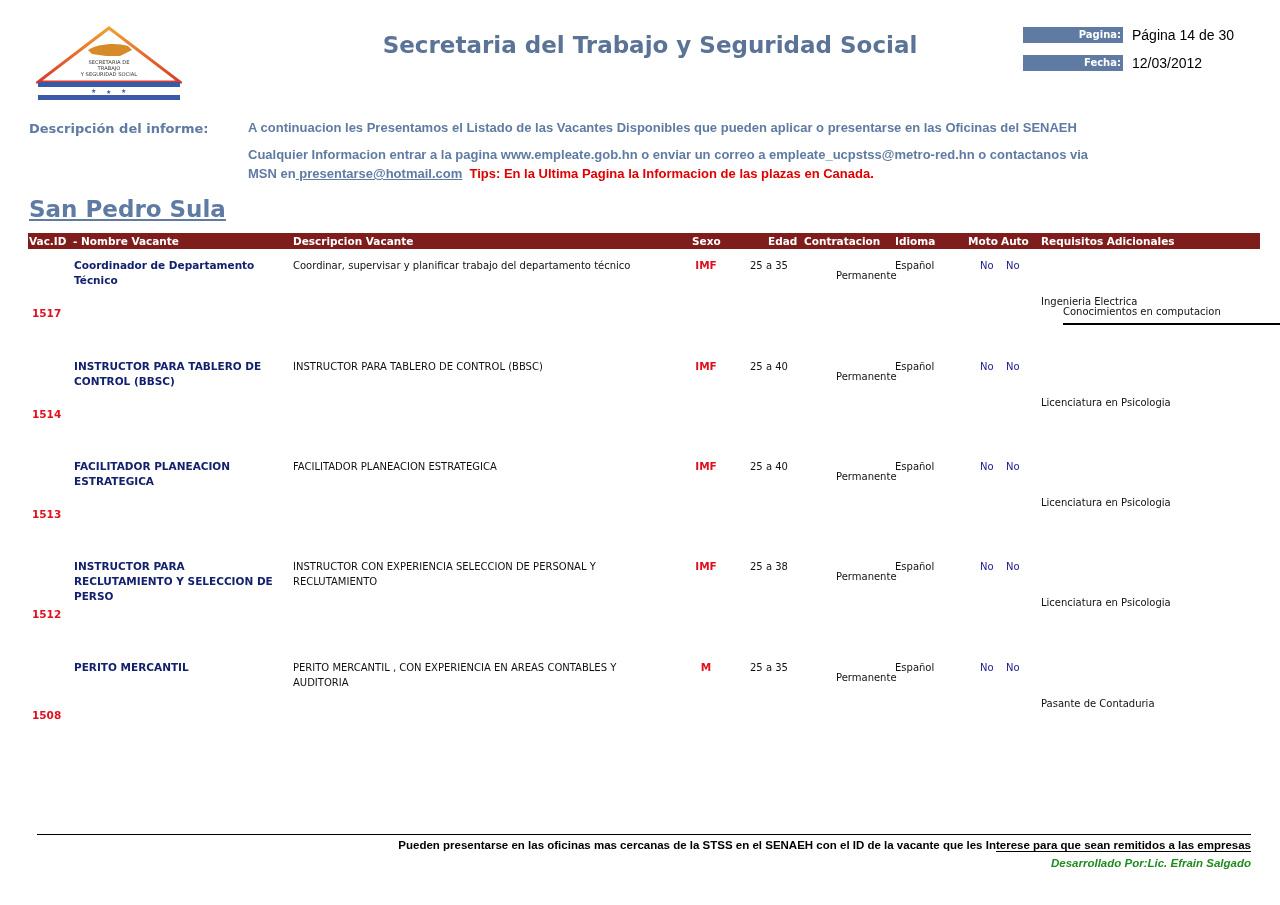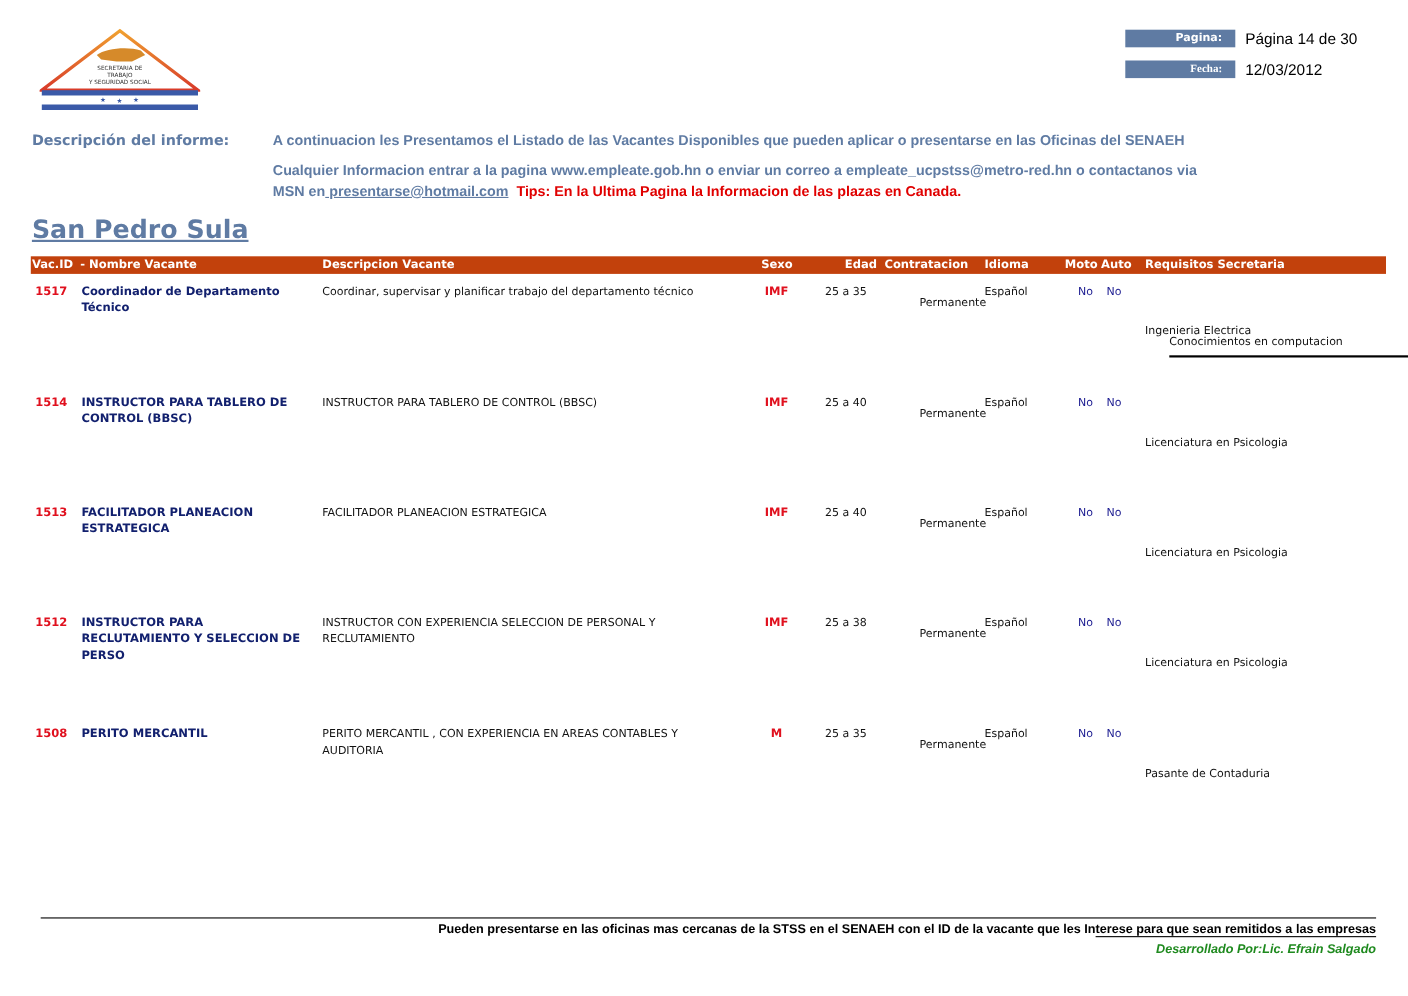--- a/index.html
+++ b/index.html
@@ -6,40 +6,40 @@
   body { width: 1280px; height: 905px; position: relative; overflow: hidden; font-family: "DejaVu Sans", sans-serif; }
   .abs { position: absolute; }
 
   
   .logo { left: 36px; top: 26px; width: 146px; height: 76px; }
 
   
   .title { left: 340px; width: 620px; top: 31px; text-align: center; color: #5a7396; font-weight: bold; font-size: 23px; line-height: 28px; font-family: "DejaVu Sans", sans-serif; }
 
   
-  .meta-label { left: 1023px; width: 100px; height: 16px; background: #5f7ba3; color: #ffffff; font-size: 10px; font-weight: bold; text-align: right; line-height: 16px; padding-right: 12px; box-sizing: border-box; }
+  .meta-label { left: 1023px; width: 100px; height: 16px; background: #5f7ba3; color: #ffffff; font-size: 10px; font-weight: bold; text-align: right; line-height: 16px; padding-right: 2px; box-sizing: border-box; }
   .meta-value { left: 1132px; font-family: "Liberation Sans", sans-serif; font-size: 14px; color: #000; line-height: 16px; }
 
   
   .desc-label { left: 29px; top: 121px; font-size: 13px; font-weight: bold; color: #5f7ba3; }
   .desc-text { left: 248px; font-family: "Liberation Sans", sans-serif; font-weight: bold; font-size: 13px; color: #5f7ba3; white-space: nowrap; }
   .desc-text a { color: #5f7ba3; text-decoration: underline; }
   .tip { color: #e00000; }
 
   
   .city { left: 29px; top: 196px; font-size: 23px; font-weight: bold; color: #5f7ba3; text-decoration: underline; }
 
   
-  .thead { left: 28px; top: 233px; width: 1232px; height: 16px; background: #c2410c; }
+  .thead { left: 28px; top: 233px; width: 1232px; height: 16px; background: #7f1d1d; }
   .th { position: absolute; top: 0; line-height: 16px; color: #fff; font-weight: bold; font-size: 10.5px; white-space: nowrap; }
 
   
   .row { position: absolute; left: 0; width: 1280px; }
   .cell { position: absolute; font-size: 10px; line-height: 15px; color: #111; }
-  .c-id { left: 32px; color: #e0101e; font-weight: bold; font-size: 10.5px; }
+  .c-id { left: 32px; color: #e0101e; font-weight: bold; font-size: 10.5px; margin-top: 48px; }
   .c-name { left: 74px; width: 200px; color: #12206e; font-weight: bold; font-size: 10.5px; }
   .c-desc { left: 293px; width: 350px; }
   .c-sexo { left: 680px; width: 52px; text-align: center; color: #e0101e; font-weight: bold; font-size: 10.5px; }
   .c-edad { left: 750px; }
   .c-contr { left: 836px; margin-top: 10px; }
   .c-idioma { left: 895px; }
   .c-moto { left: 980px; color: #1a1a90; }
   .c-auto { left: 1006px; color: #1a1a90; }
   .c-req { left: 1041px; width: 220px; margin-top: 36px; }
   .req-extra { left: 1063px; width: 219px; border-bottom: 2px solid #000; padding-bottom: 4px; }
@@ -69,25 +69,26 @@
     <rect x="2" y="56" width="142" height="5" fill="#3a5aa8"></rect>
     <rect x="2" y="61" width="142" height="6" fill="#ffffff"></rect>
     <text x="55" y="67" font-size="6" fill="#3a5aa8">★</text>
     <text x="70" y="68" font-size="6" fill="#3a5aa8">★</text>
     <text x="85" y="67" font-size="6" fill="#3a5aa8">★</text>
     <rect x="2" y="69" width="142" height="5" fill="#3a5aa8"></rect>
   </svg>
 </div>
 
 <div class="abs title">
+  <div>Secretaria del Trabajo y Seguridad Social</div>
 </div>
 
 <div class="abs meta-label" style="top:27px;">Pagina:</div>
 <div class="abs meta-value" style="top:27px;">Página 14 de 30</div>
-<div class="abs meta-label" style="top:55px;font-family:Liberation Serif, serif;">Fecha:</div>
+<div class="abs meta-label" style="top:55px;">Fecha:</div>
 <div class="abs meta-value" style="top:55px;">12/03/2012</div>
 
 <div class="abs desc-label">Descripción del informe:</div>
 <div class="abs desc-text" style="top:120px;">A continuacion les Presentamos el Listado de las Vacantes Disponibles que pueden aplicar o presentarse en las Oficinas del SENAEH</div>
 <div class="abs desc-text" style="top:147px;">Cualquier Informacion entrar a la pagina www.empleate.gob.hn o enviar un correo a empleate_ucpstss@metro-red.hn o contactanos via</div>
 <div class="abs desc-text" style="top:166px;">
   <span>MSN en</span><a> presentarse@hotmail.com</a>&nbsp;
   <span class="tip">Tips: En la Ultima Pagina la Informacion de las plazas en Canada.</span>
 </div>
 
@@ -96,21 +97,21 @@
 <div class="abs thead">
   <span class="th" style="left:1px;">Vac.ID</span>
   <span class="th" style="left:45px;">- Nombre Vacante</span>
   <span class="th" style="left:265px;">Descripcion Vacante</span>
   <span class="th" style="left:664px;">Sexo</span>
   <span class="th" style="left:740px;">Edad</span>
   <span class="th" style="left:776px;">Contratacion</span>
   <span class="th" style="left:867px;">Idioma</span>
   <span class="th" style="left:940px;">Moto</span>
   <span class="th" style="left:973px;">Auto</span>
-  <span class="th" style="left:1013px;">Requisitos Secretaria</span>
+  <span class="th" style="left:1013px;">Requisitos Adicionales</span>
 </div>
 
 <div class="row" style="top:258px;">
   <span class="cell c-id">1517</span>
   <span class="cell c-name">Coordinador de Departamento Técnico</span>
   <span class="cell c-desc">Coordinar, supervisar y planificar trabajo del departamento técnico</span>
   <span class="cell c-sexo">IMF</span>
   <span class="cell c-edad">25  a  35</span>
   <span class="cell c-contr">Permanente</span>
   <span class="cell c-idioma">Español</span>

